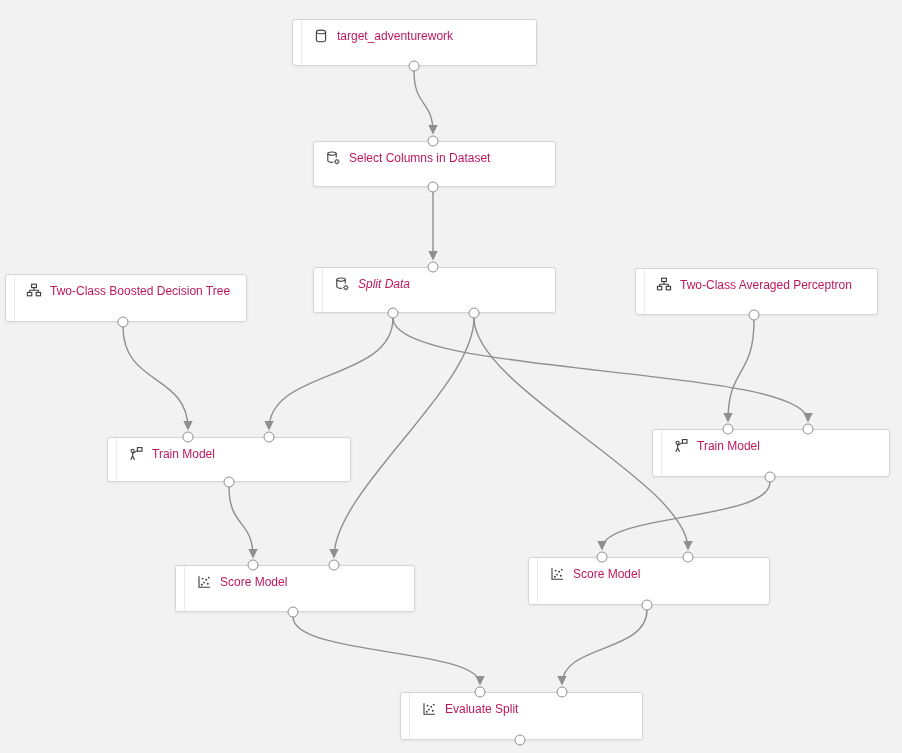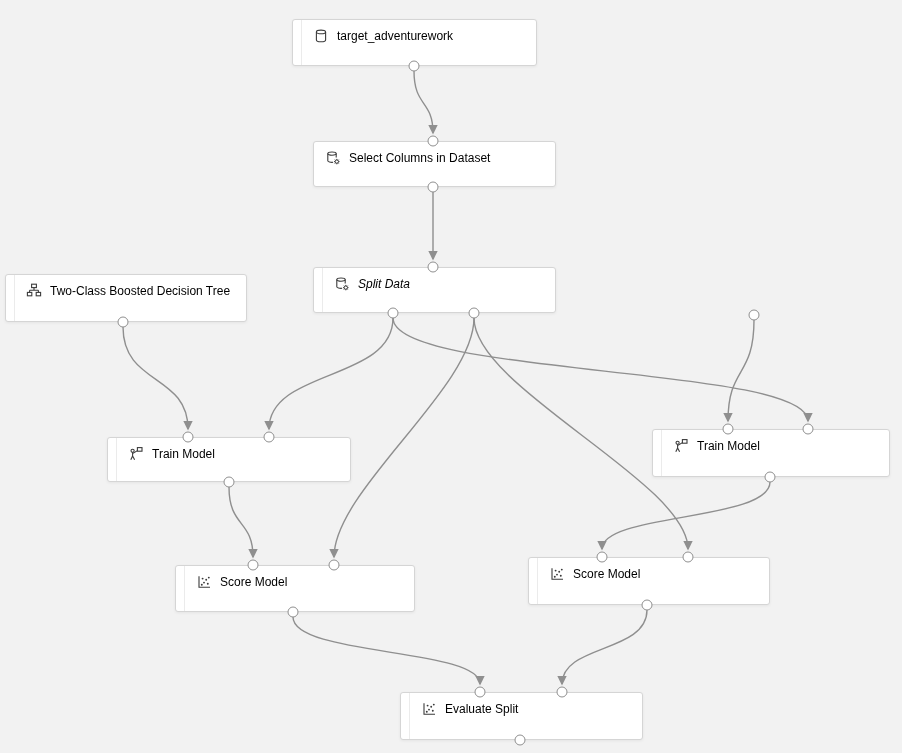--- a/index.html
+++ b/index.html
@@ -46,21 +46,21 @@
   }
   .node-icon {
     width: 16px;
     height: 16px;
     flex: 0 0 auto;
     display: inline-flex;
   }
   .node-icon svg { width: 16px; height: 16px; display: block; }
   .node-label {
     font-size: 12px;
-    color: #000000;
+    color: #be185d;
     white-space: nowrap;
     line-height: 16px;
   }
   .port {
     position: absolute;
     width: 9px;
     height: 9px;
     background: #ffffff;
     border: 1.4px solid #8f8f8f;
     border-radius: 50%;
@@ -167,20 +167,36 @@
               <path d="M8 4.6 V7.2 M3.6 7.2 H12.4 M3.6 7.2 V9.4 M12.4 7.2 V9.4"></path>
               <rect x="1.4" y="9.4" width="4.4" height="3.4"></rect>
               <rect x="10.2" y="9.4" width="4.4" height="3.4"></rect>
             </g>
           </svg>
         </span>
         <span class="node-label">Two-Class Boosted Decision Tree</span>
       </div>
     </div>
     <div class="port" style="left: 123px; top: 322px;"></div>
+    <div class="node" style="left: 635px; top: 268px; width: 243px; height: 47px;">
+      <div class="node-strip"></div>
+      <div class="node-body">
+        <span class="node-icon">
+          <svg viewBox="0 0 16 16">
+            <g fill="none" stroke="#3b3b3b" stroke-width="1.1">
+              <rect x="5.6" y="1.2" width="4.8" height="3.4"></rect>
+              <path d="M8 4.6 V7.2 M3.6 7.2 H12.4 M3.6 7.2 V9.4 M12.4 7.2 V9.4"></path>
+              <rect x="1.4" y="9.4" width="4.4" height="3.4"></rect>
+              <rect x="10.2" y="9.4" width="4.4" height="3.4"></rect>
+            </g>
+          </svg>
+        </span>
+        <span class="node-label">Two-Class Averaged Perceptron</span>
+      </div>
+    </div>
     <div class="port" style="left: 754px; top: 315px;"></div>
     <div class="node" style="left: 107px; top: 437px; width: 244px; height: 45px;">
       <div class="node-strip"></div>
       <div class="node-body">
         <span class="node-icon">
           <svg viewBox="0 0 16 16">
             <g fill="none" stroke="#3b3b3b" stroke-width="1.1">
               <rect x="9.4" y="1.6" width="4.6" height="3.6"></rect>
               <circle cx="4.6" cy="4.8" r="1.6"></circle>
               <path d="M4.6 6.4 V10 M4.6 7.6 L9.4 4.6 M4.6 10 L2.8 13.8 M4.6 10 L6.6 13.8"></path>

